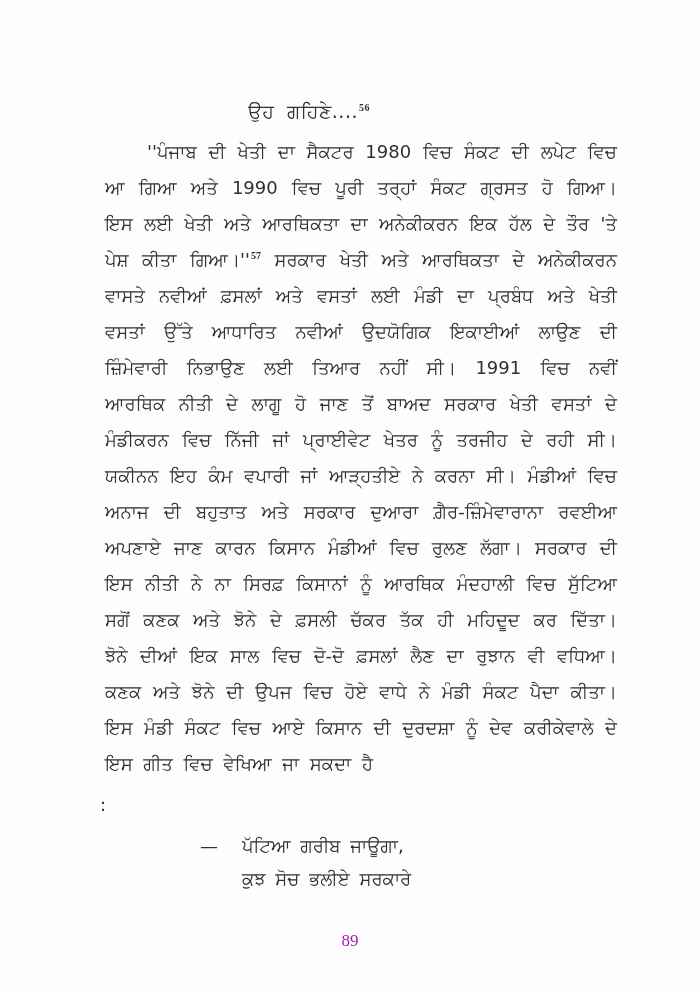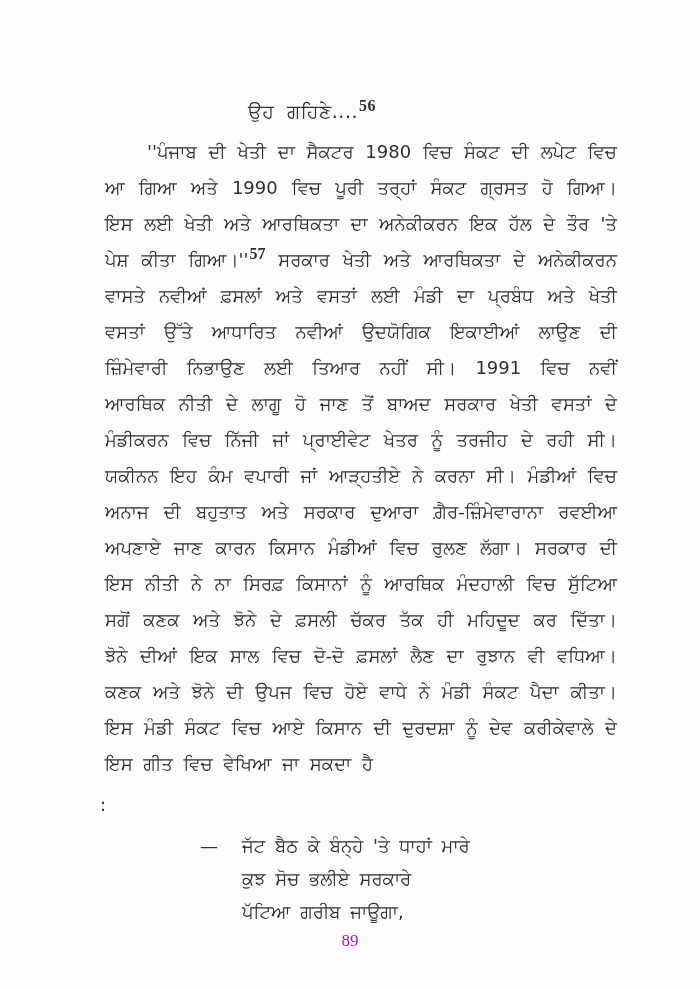--- a/index.html
+++ b/index.html
@@ -27,21 +27,21 @@
     line-height: 30px;
     padding-left: 148px;
     margin-bottom: 8px;
     letter-spacing: 0.5px;
     word-spacing: 6px;
     white-space: nowrap;
   }
   sup.fnref {
     font-family: "Liberation Serif", serif;
     font-weight: bold;
-    font-size: 16px;
+    font-size: 10px;
     line-height: 0;
     vertical-align: super;
     padding-left: 1px;
   }
   .body-text {
     margin: 5px;
     font-size: 18px;
     line-height: 36px;
     text-align: justify;
     text-indent: 42px;
@@ -89,23 +89,22 @@
 
     <div class="heading"><span>ਉਹ ਗਹਿਣੇ....</span><sup class="fnref">56</sup></div>
 
     <p class="body-text"><span>''ਪੰਜਾਬ ਦੀ ਖੇਤੀ ਦਾ ਸੈਕਟਰ 1980 ਵਿਚ ਸੰਕਟ ਦੀ ਲਪੇਟ ਵਿਚ ਆ ਗਿਆ ਅਤੇ 1990 ਵਿਚ ਪੂਰੀ ਤਰ੍ਹਾਂ ਸੰਕਟ ਗ੍ਰਸਤ ਹੋ ਗਿਆ। ਇਸ ਲਈ ਖੇਤੀ ਅਤੇ ਆਰਥਿਕਤਾ ਦਾ ਅਨੇਕੀਕਰਨ ਇਕ ਹੱਲ ਦੇ ਤੌਰ 'ਤੇ ਪੇਸ਼ ਕੀਤਾ ਗਿਆ।''</span><sup class="fnref">57</sup><span> ਸਰਕਾਰ ਖੇਤੀ ਅਤੇ ਆਰਥਿਕਤਾ ਦੇ ਅਨੇਕੀਕਰਨ ਵਾਸਤੇ ਨਵੀਆਂ ਫ਼ਸਲਾਂ ਅਤੇ ਵਸਤਾਂ ਲਈ ਮੰਡੀ ਦਾ ਪ੍ਰਬੰਧ ਅਤੇ ਖੇਤੀ ਵਸਤਾਂ ਉੱਤੇ ਆਧਾਰਿਤ ਨਵੀਆਂ ਉਦਯੋਗਿਕ ਇਕਾਈਆਂ ਲਾਉਣ ਦੀ ਜ਼ਿੰਮੇਵਾਰੀ ਨਿਭਾਉਣ ਲਈ ਤਿਆਰ ਨਹੀਂ ਸੀ। 1991 ਵਿਚ ਨਵੀਂ ਆਰਥਿਕ ਨੀਤੀ ਦੇ ਲਾਗੂ ਹੋ ਜਾਣ ਤੋਂ ਬਾਅਦ ਸਰਕਾਰ ਖੇਤੀ ਵਸਤਾਂ ਦੇ ਮੰਡੀਕਰਨ ਵਿਚ ਨਿੱਜੀ ਜਾਂ ਪ੍ਰਾਈਵੇਟ ਖੇਤਰ ਨੂੰ ਤਰਜੀਹ ਦੇ ਰਹੀ ਸੀ। ਯਕੀਨਨ ਇਹ ਕੰਮ ਵਪਾਰੀ ਜਾਂ ਆੜ੍ਹਤੀਏ ਨੇ ਕਰਨਾ ਸੀ। ਮੰਡੀਆਂ ਵਿਚ ਅਨਾਜ ਦੀ ਬਹੁਤਾਤ ਅਤੇ ਸਰਕਾਰ ਦੁਆਰਾ ਗ਼ੈਰ-ਜ਼ਿੰਮੇਵਾਰਾਨਾ ਰਵਈਆ ਅਪਣਾਏ ਜਾਣ ਕਾਰਨ ਕਿਸਾਨ ਮੰਡੀਆਂ ਵਿਚ ਰੁਲਣ ਲੱਗਾ। ਸਰਕਾਰ ਦੀ ਇਸ ਨੀਤੀ ਨੇ ਨਾ ਸਿਰਫ਼ ਕਿਸਾਨਾਂ ਨੂੰ ਆਰਥਿਕ ਮੰਦਹਾਲੀ ਵਿਚ ਸੁੱਟਿਆ ਸਗੋਂ ਕਣਕ ਅਤੇ ਝੋਨੇ ਦੇ ਫ਼ਸਲੀ ਚੱਕਰ ਤੱਕ ਹੀ ਮਹਿਦੂਦ ਕਰ ਦਿੱਤਾ। ਝੋਨੇ ਦੀਆਂ ਇਕ ਸਾਲ ਵਿਚ ਦੋ-ਦੋ ਫ਼ਸਲਾਂ ਲੈਣ ਦਾ ਰੁਝਾਨ ਵੀ ਵਧਿਆ। ਕਣਕ ਅਤੇ ਝੋਨੇ ਦੀ ਉਪਜ ਵਿਚ ਹੋਏ ਵਾਧੇ ਨੇ ਮੰਡੀ ਸੰਕਟ ਪੈਦਾ ਕੀਤਾ। ਇਸ ਮੰਡੀ ਸੰਕਟ ਵਿਚ ਆਏ ਕਿਸਾਨ ਦੀ ਦੁਰਦਸ਼ਾ ਨੂੰ ਦੇਵ ਕਰੀਕੇਵਾਲੇ ਦੇ ਇਸ ਗੀਤ ਵਿਚ ਵੇਖਿਆ ਜਾ ਸਕਦਾ ਹੈ</span></p>
 
     <div class="colon-line">:</div>
 
     <div class="poem">
       <div class="poem-marker">—</div>
       <div class="poem-lines">
-        <div class="poem-line">ਜੱਟ ਬੈਠ ਕੇ ਬੰਨ੍ਹੇ 'ਤੇ ਧਾਹਾਂ ਮਾਰੇ</div>
+        <div class="poem-line">ਪੱਟਿਆ ਗਰੀਬ ਜਾਊਗਾ,</div>
         <div class="poem-line">ਕੁਝ ਸੋਚ ਭਲੀਏ ਸਰਕਾਰੇ</div>
-        <div class="poem-line">ਪੱਟਿਆ ਗਰੀਬ ਜਾਊਗਾ,</div>
 
       </div>
     </div>
 
   </div>
 
   <div class="page-number">89</div>
 </div>
 
 </body></html>

